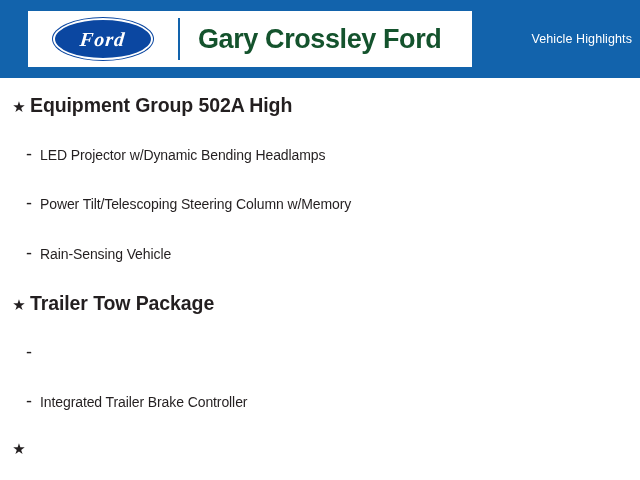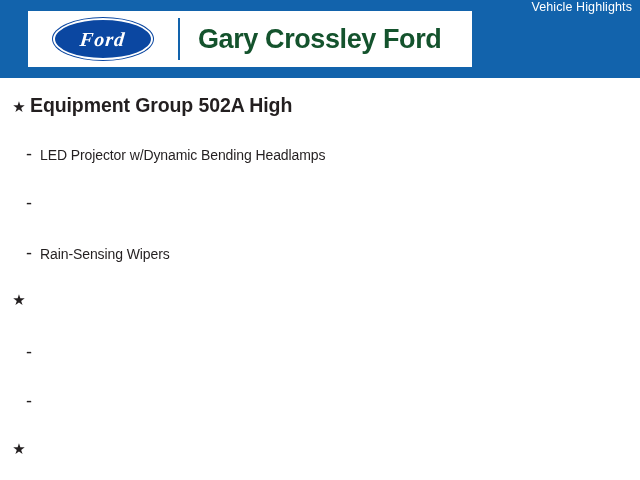--- a/index.html
+++ b/index.html
@@ -80,21 +80,21 @@
     font-weight: 700;
     letter-spacing: -0.4px;
     padding-left: 6px;
   }
   .header-right {
     position: absolute;
     right: 8px;
     top: 0;
     height: 78px;
     display: flex;
-    align-items: flex-start;
+    align-items: center;
   }
   .header-right .hl {
     color: #ffffff;
     font-size: 12.5px;
     font-weight: 400;
     letter-spacing: 0.1px;
   }
 
   
   .content {
@@ -167,37 +167,40 @@
       <div class="label">Equipment Group 502A High</div>
     </div>
 
     <div class="row sub">
       <div class="dash">-</div>
       <div class="label">LED Projector w/Dynamic Bending Headlamps</div>
     </div>
 
     <div class="row sub">
       <div class="dash">-</div>
-    </div>
-
-    <div class="row sub">
-      <div class="dash">-</div>
-      <div class="label">Rain-Sensing Wipers</div>
+      <div class="label">Power Tilt/Telescoping Steering Column w/Memory</div>
+    </div>
+
+    <div class="row sub">
+      <div class="dash">-</div>
+      <div class="label">Rain-Sensing Vehicle</div>
     </div>
 
     <div class="row major">
       <div class="bullet-star">★</div>
-    </div>
-
-    <div class="row sub">
-      <div class="dash">-</div>
-    </div>
-
-    <div class="row sub">
-      <div class="dash">-</div>
+      <div class="label">Trailer Tow Package</div>
+    </div>
+
+    <div class="row sub">
+      <div class="dash">-</div>
+    </div>
+
+    <div class="row sub">
+      <div class="dash">-</div>
+      <div class="label">Integrated Trailer Brake Controller</div>
     </div>
 
     <div class="row major">
       <div class="bullet-star">★</div>
     </div>
 
   </div>
 
 </div>
 

